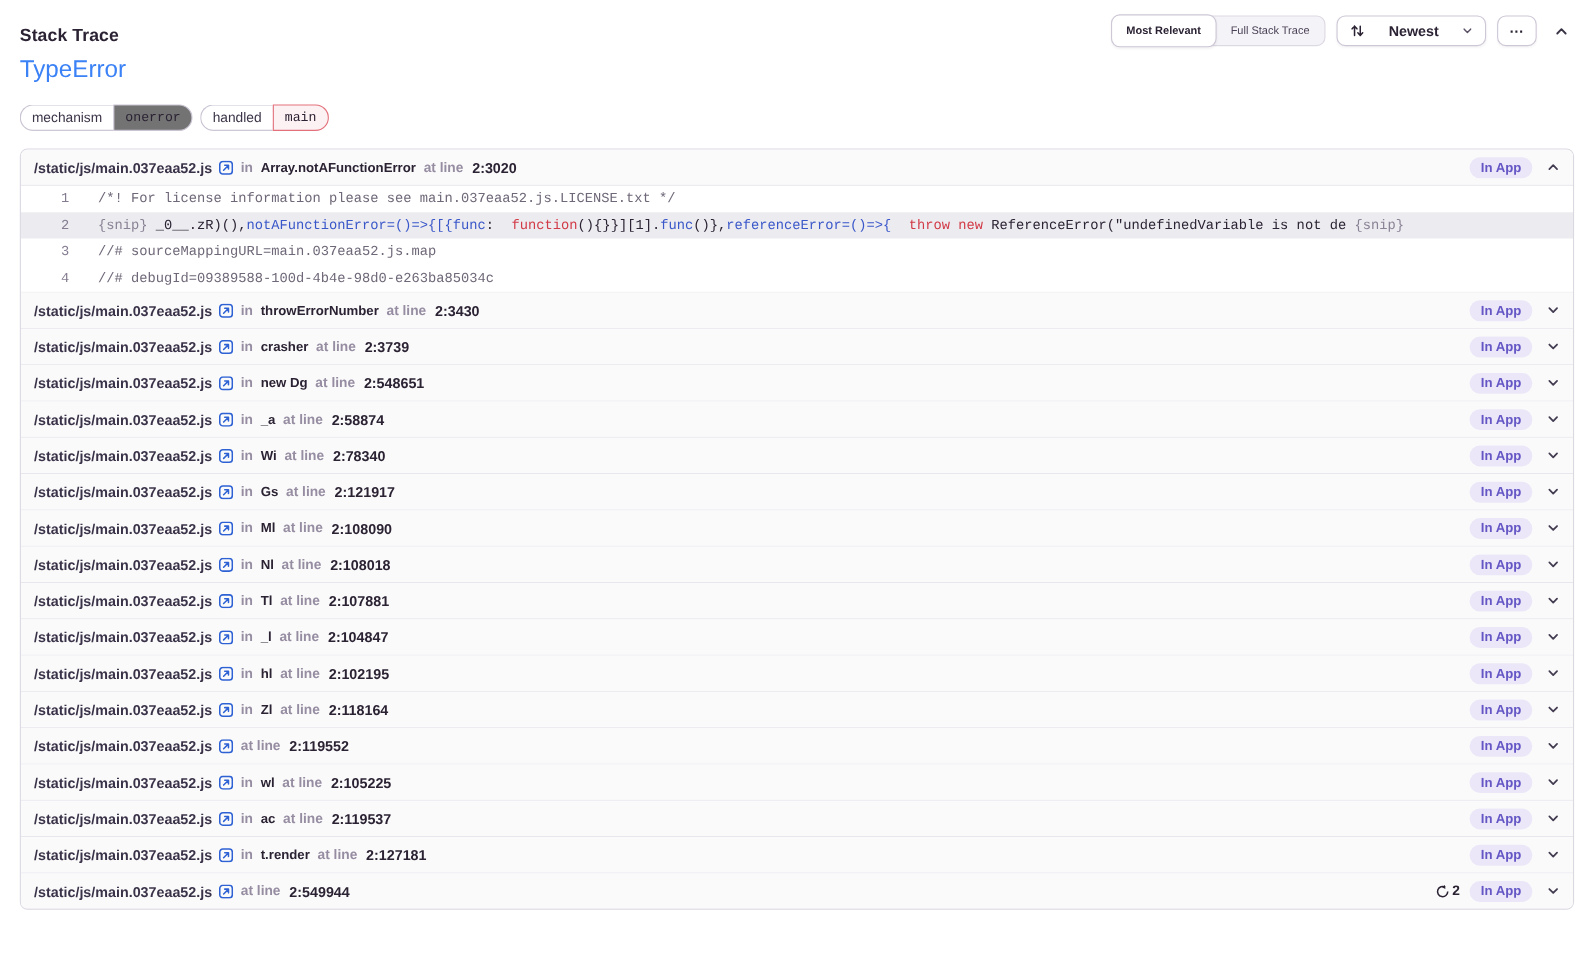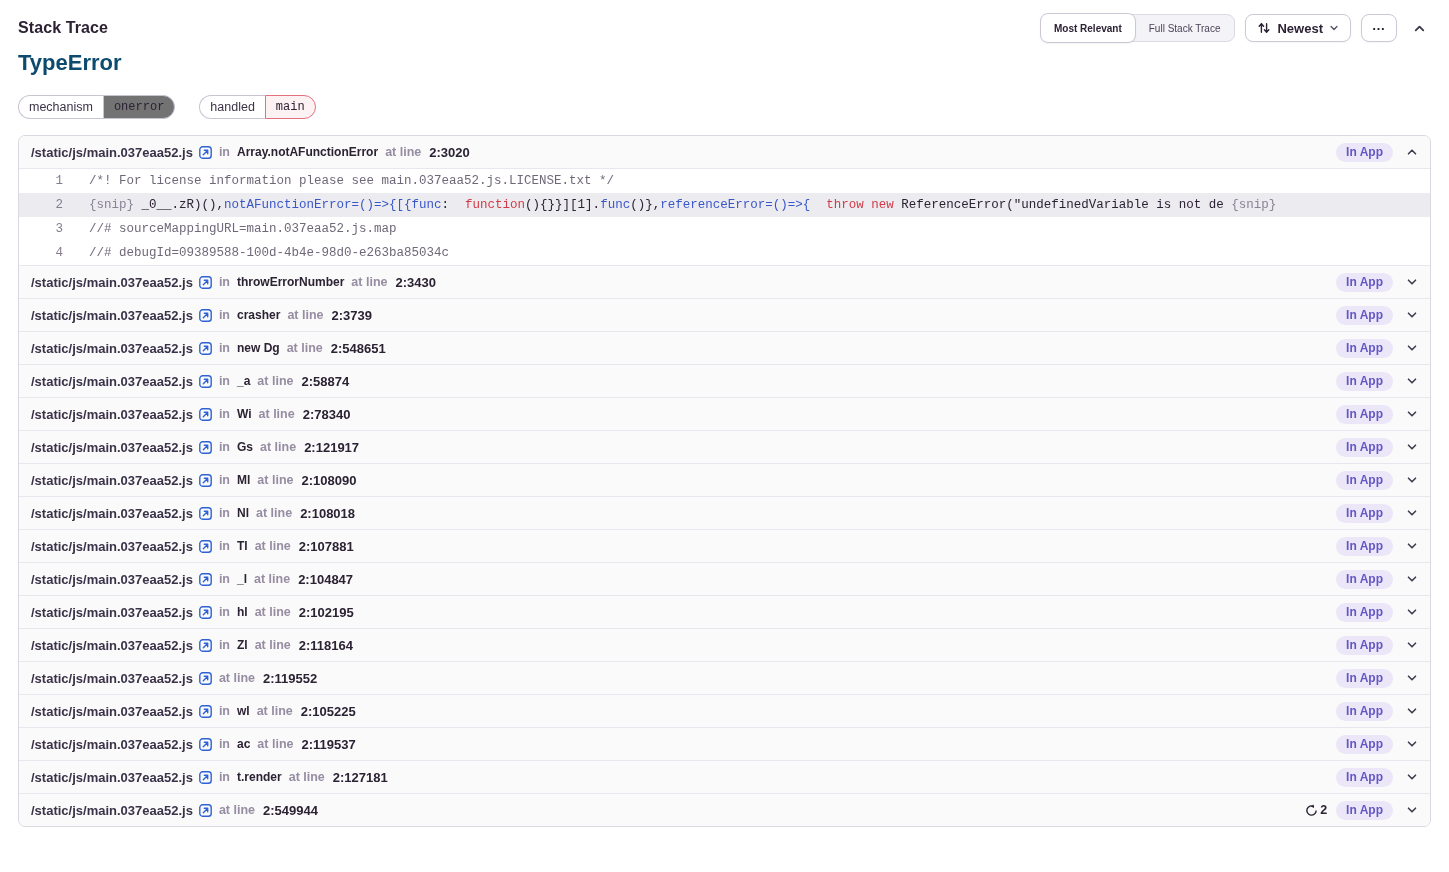--- a/index.html
+++ b/index.html
@@ -5,60 +5,60 @@
   * { box-sizing: border-box; margin: 0; padding: 0; }
   html, body { width: 1449px; height: 872px; background: #ffffff; overflow: hidden; }
   body {
     font-family: "Liberation Sans", sans-serif;
     color: #2b2233;
     font-size: 13px;
   }
   .page { padding: 14px 18px 0 18px; }
 
   
-  .header-row { display: flex; align-items: center; justify-content: space-between; height: 28px; }
+  .header-row { display: flex; align-items: flex-end; justify-content: space-between; height: 28px; }
   .section-title { font-size: 16px; font-weight: 700; color: #2b2233; letter-spacing: .1px; }
   .controls { display: flex; align-items: center; gap: 10px; }
   .seg {
     display: inline-flex; align-items: center;
     background: #f4f3f7; border: 1px solid #ddd9e3; border-radius: 8px;
     height: 28px; padding: 0;
   }
   .seg-btn {
     border: 1px solid transparent; background: transparent; cursor: pointer;
     height: 28px; padding: 0 13px; border-radius: 8px;
     font-family: inherit; font-size: 10px; color: #4c4258; white-space: nowrap;
   }
   .seg-btn.active {
     background: #ffffff; border: 1px solid #cdc7d6; color: #2b2233; font-weight: 700;
     margin: -1px; height: 30px; box-shadow: 0 1px 2px rgba(43,34,51,.06);
   }
   .btn {
-    display: inline-flex; align-items: center; gap: 6px;
+    display: inline-flex; align-items: center; gap: 21px;
     background: #ffffff; border: 1px solid #cdc7d6; border-radius: 8px;
     height: 28px; padding: 0 11px; cursor: pointer;
     font-family: inherit; font-size: 13px; font-weight: 700; color: #2b2233;
     box-shadow: 0 1px 2px rgba(43,34,51,.04);
   }
   .btn.more { padding: 0 10px; font-weight: 700; letter-spacing: 1px; }
   .icon-btn {
     background: transparent; border: none; cursor: pointer;
     display: inline-flex; align-items: center; justify-content: center;
     width: 24px; height: 28px; padding: 0;
   }
 
   
-  .error-type { font-size: 22px; font-weight: 700; color: #0c4a6e; margin-top: 7px; line-height: 28px; }
+  .error-type { font-size: 22px; font-weight: 400; color: #3b82f6; margin-top: 7px; line-height: 28px; }
   .error-message {
     font-family: "Liberation Mono", "DejaVu Sans Mono", monospace;
     font-size: 13px; color: #2b2233; margin-top: 9px; line-height: 16px;
   }
 
   
-  .tags { display: flex; align-items: flex-end; gap: 24px; margin-top: 18px; height: 24px; }
+  .tags { display: flex; align-items: flex-end; gap: 7px; margin-top: 18px; height: 24px; }
   .tag { display: inline-flex; align-items: stretch; height: 24px; }
   .tag-key {
     display: inline-flex; align-items: center;
     background: #ffffff; border: 1px solid #c9c3d2; border-right: none;
     border-radius: 12px 0 0 12px; padding: 0 10px;
     font-size: 12.5px; color: #3c3447;
   }
   .tag-val {
     display: inline-flex; align-items: center;
     background: #737373; border: 1px solid #c9c3d2;

